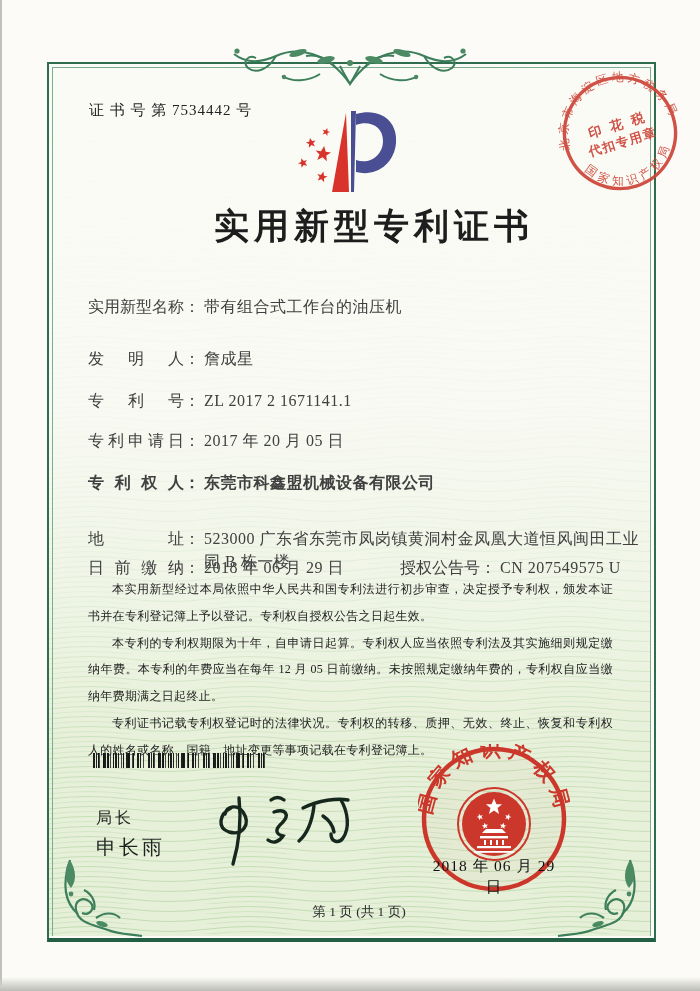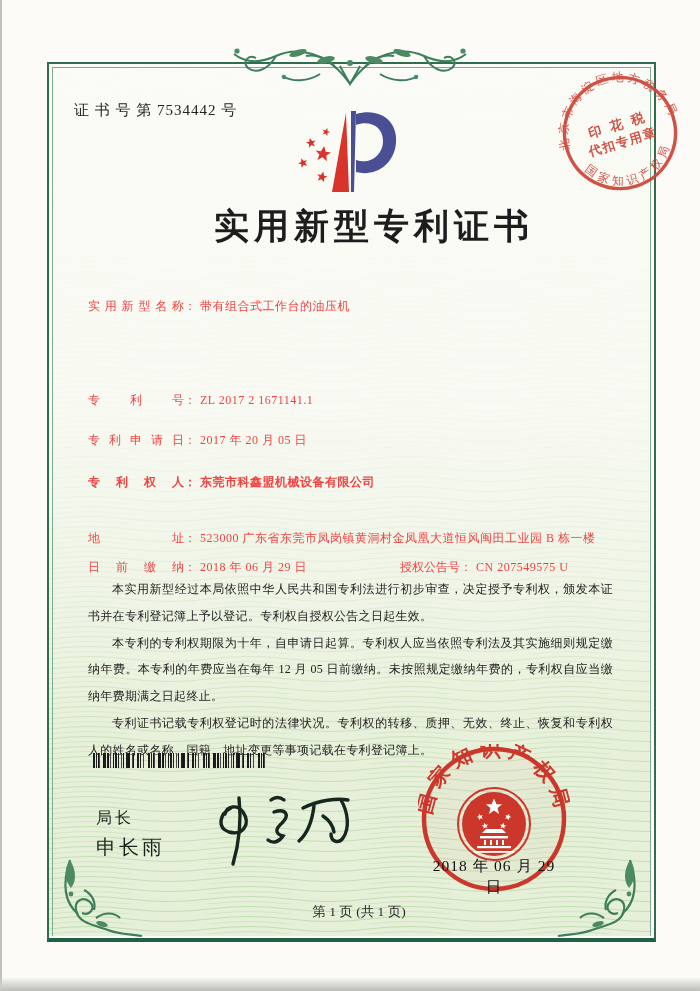--- a/index.html
+++ b/index.html
@@ -16,24 +16,24 @@
   .inner-bg{left:49px;top:64px;width:601px;height:872px;background:#e6efd8;}
   .inner-bg svg{position:absolute;left:0;top:0;}
   .fade{position:absolute;left:0;top:0;width:100%;height:100%;
     background:linear-gradient(180deg,rgba(252,252,248,.95) 0%,rgba(251,251,246,.88) 40%,
                rgba(246,249,240,.55) 62%,rgba(236,244,224,.18) 78%,rgba(230,240,216,0) 100%);}
 
   
   .frame{left:47px;top:62px;width:605px;height:874px;border:2px solid #2e6e4e;border-bottom:4px solid #235f44;}
   .frame-inner{position:absolute;left:3px;top:3px;right:3px;bottom:2px;border:1px solid #7fac8e;border-bottom:none;}
 
-  .certno{left:74px;top:101px;font-size:15px;letter-spacing:1px;color:#222;}
+  .certno{left:89px;top:101px;font-size:15px;letter-spacing:1px;color:#222;}
   .title{left:0;right:0;top:203px;text-align:center;font-size:35px;letter-spacing:5px;
          font-weight:600;color:#1d1d1d;padding-left:48px;}
-  .frow{position:absolute;left:88px;font-size:12px;line-height:23px;color:#ef4444;white-space:nowrap;}
+  .frow{position:absolute;left:88px;font-size:16px;line-height:23px;color:#404040;white-space:nowrap;}
   .flabel{display:inline-block;width:96px;text-align:justify;text-align-last:justify;vertical-align:top;}
   .fcolon{display:inline-block;vertical-align:top;margin-right:4px;}
   .fvalue{display:inline-block;vertical-align:top;letter-spacing:.5px;}
   .fvalue.wrap{white-space:normal;width:438px;}
   .grant-right{position:absolute;left:312px;top:0;white-space:nowrap;}
 
   .paras{left:88px;top:576px;width:525px;font-size:12px;line-height:26.8px;
          text-align:justify;color:#232323;letter-spacing:.3px;}
   .paras p{margin:0;text-indent:2em;}
 
@@ -132,20 +132,23 @@
       <use href="#lstar" transform="translate(35,57) scale(.82) rotate(8)"></use>
       <use href="#lstar" transform="translate(15,66) scale(.5) rotate(-20)"></use>
       <use href="#lstar" transform="translate(34,80) scale(.56) rotate(14)"></use>
     </g>
   </svg>
 
   <div class="abs title">实用新型专利证书</div>
 
   <div class="frow" style="top:295px;">
     <span class="flabel">实用新型名称</span><span class="fcolon">：</span><span class="fvalue">带有组合式工作台的油压机</span>
+  </div>
+  <div class="frow" style="top:347px;">
+    <span class="flabel">发明人</span><span class="fcolon">：</span><span class="fvalue">詹成星</span>
   </div>
   <div class="frow" style="top:389px;">
     <span class="flabel">专利号</span><span class="fcolon">：</span><span class="fvalue">ZL 2017 2 1671141.1</span>
   </div>
   <div class="frow" style="top:429px;">
     <span class="flabel">专利申请日</span><span class="fcolon">：</span><span class="fvalue">2017 年 20 月 05 日</span>
   </div>
   <div class="frow" style="top:471px;font-weight:bold;">
     <span class="flabel">专利权人</span><span class="fcolon">：</span><span class="fvalue">东莞市科鑫盟机械设备有限公司</span>
   </div>

